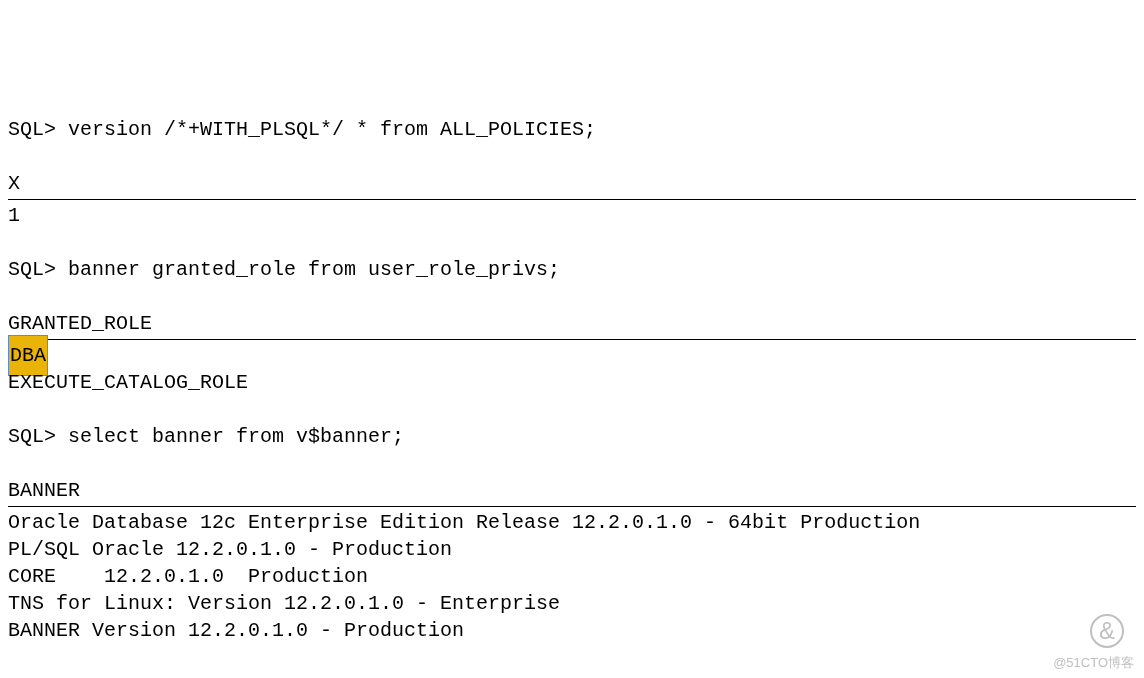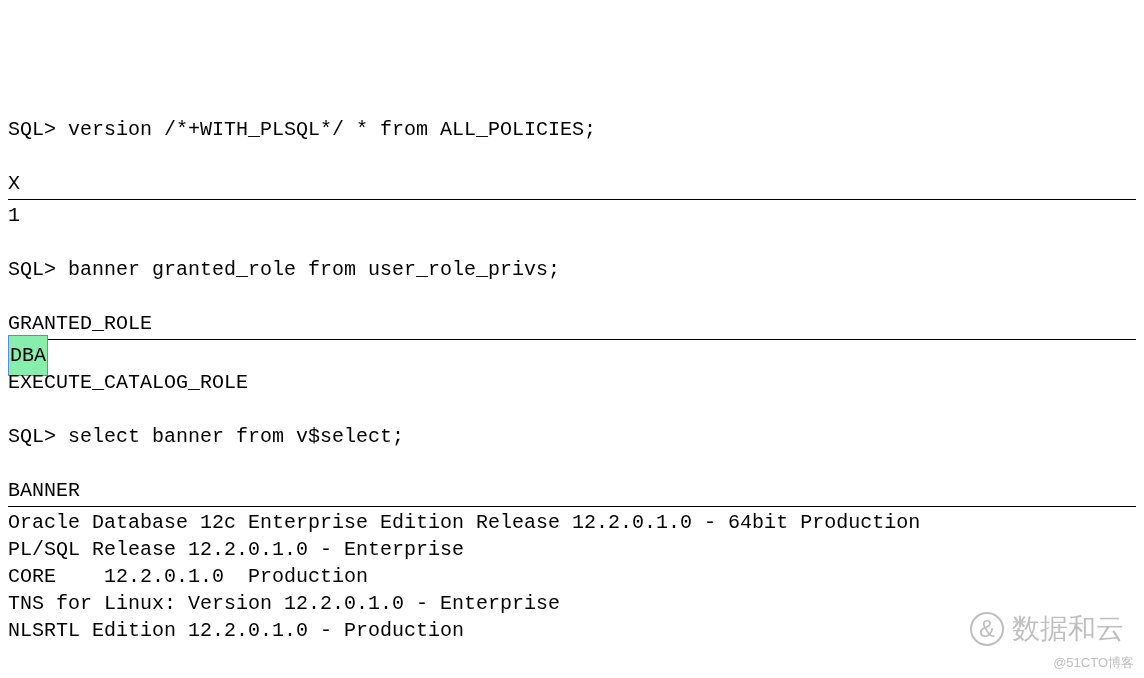--- a/index.html
+++ b/index.html
@@ -12,21 +12,21 @@
       color: #000000;
       line-height: 1.35;
       letter-spacing: 0px;
     }
     .hr {
       border-top: 1px solid #000;
       margin: 2px 0;
       width: 1128px;
     }
     .sel {
-      background: #86efac;
+      background: #eab308;
       border: 1px solid #5a8bd6;
       padding: 8px 1px;
     }
     .watermark {
       position: fixed;
       right: 20px;
       bottom: 30px;
       opacity: 0.25;
       font-family: "PingFang SC", "Microsoft YaHei", sans-serif;
       font-size: 28px;
@@ -65,29 +65,28 @@
 
 <span>X</span>
 <div class="hr"></div><span>1</span>
 
 <span>SQL&gt; </span><span>banner granted_role from user_role_privs;</span>
 
 <span>GRANTED_ROLE</span>
 <div class="hr"></div><span class="sel">DBA</span>
 <span>EXECUTE_CATALOG_ROLE</span>
 
-<span>SQL&gt; </span><span>select banner from v$select;</span>
+<span>SQL&gt; </span><span>select banner from v$banner;</span>
 
 <span>BANNER</span>
 <div class="hr"></div><span>Oracle Database 12c Enterprise Edition Release 12.2.0.1.0 - 64bit Production</span>
-<span>PL/SQL Release 12.2.0.1.0 - Enterprise</span>
+<span>PL/SQL Oracle 12.2.0.1.0 - Production</span>
 <span>CORE    12.2.0.1.0  Production</span>
 <span>TNS for Linux: Version 12.2.0.1.0 - Enterprise</span>
-<span>NLSRTL Edition 12.2.0.1.0 - Production</span>
+<span>BANNER Version 12.2.0.1.0 - Production</span>
 
 <div class="watermark">
   <span class="bubble">&amp;</span>
-  <span>数据和云</span>
 </div>
 <div class="attribution">@51CTO博客</div>
 
 
 
 
 </body></html>

